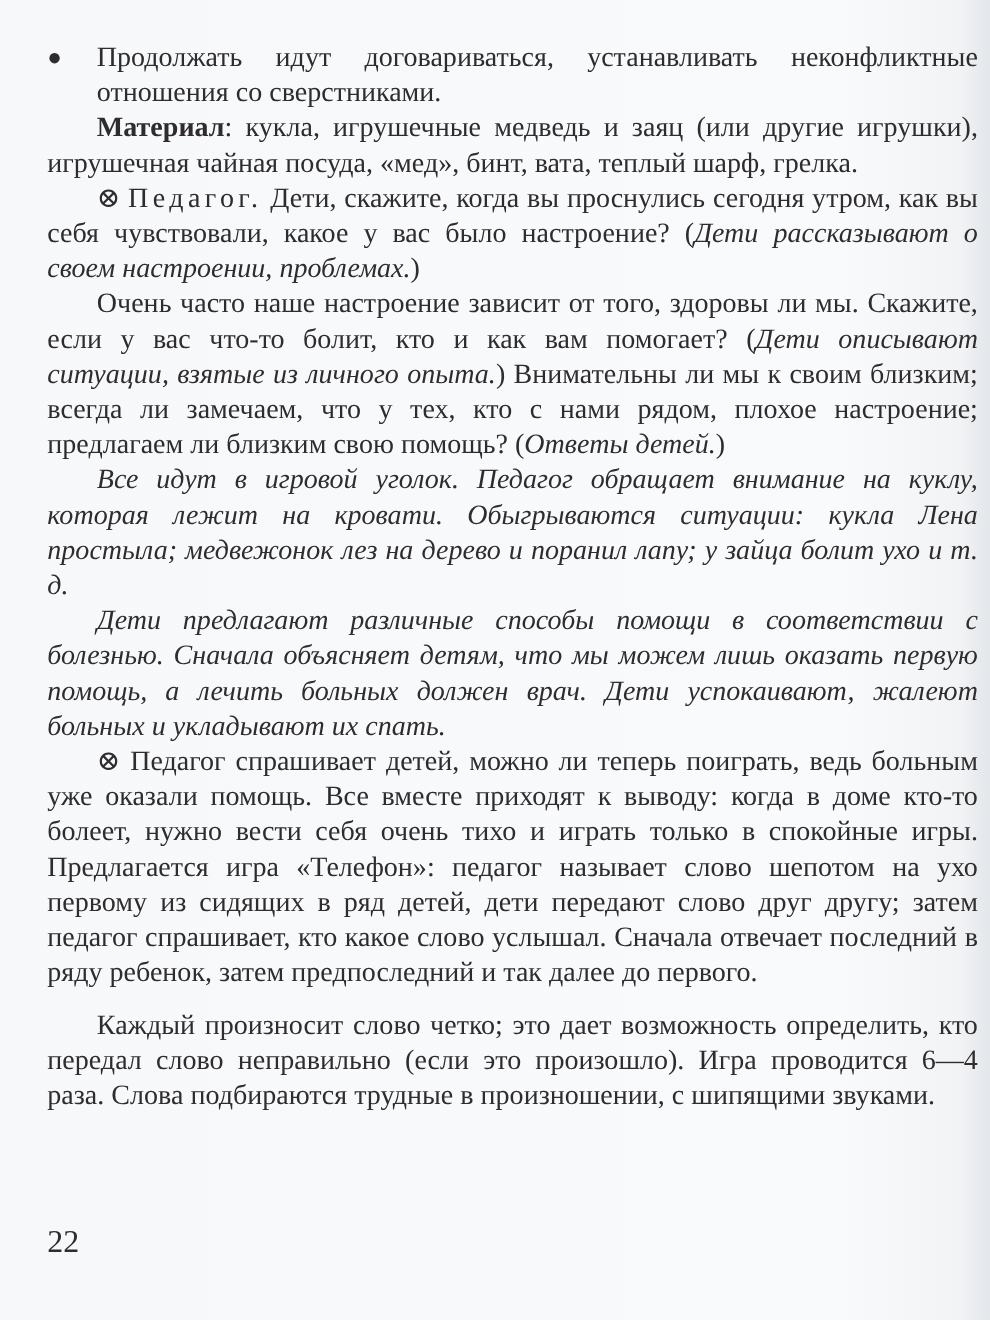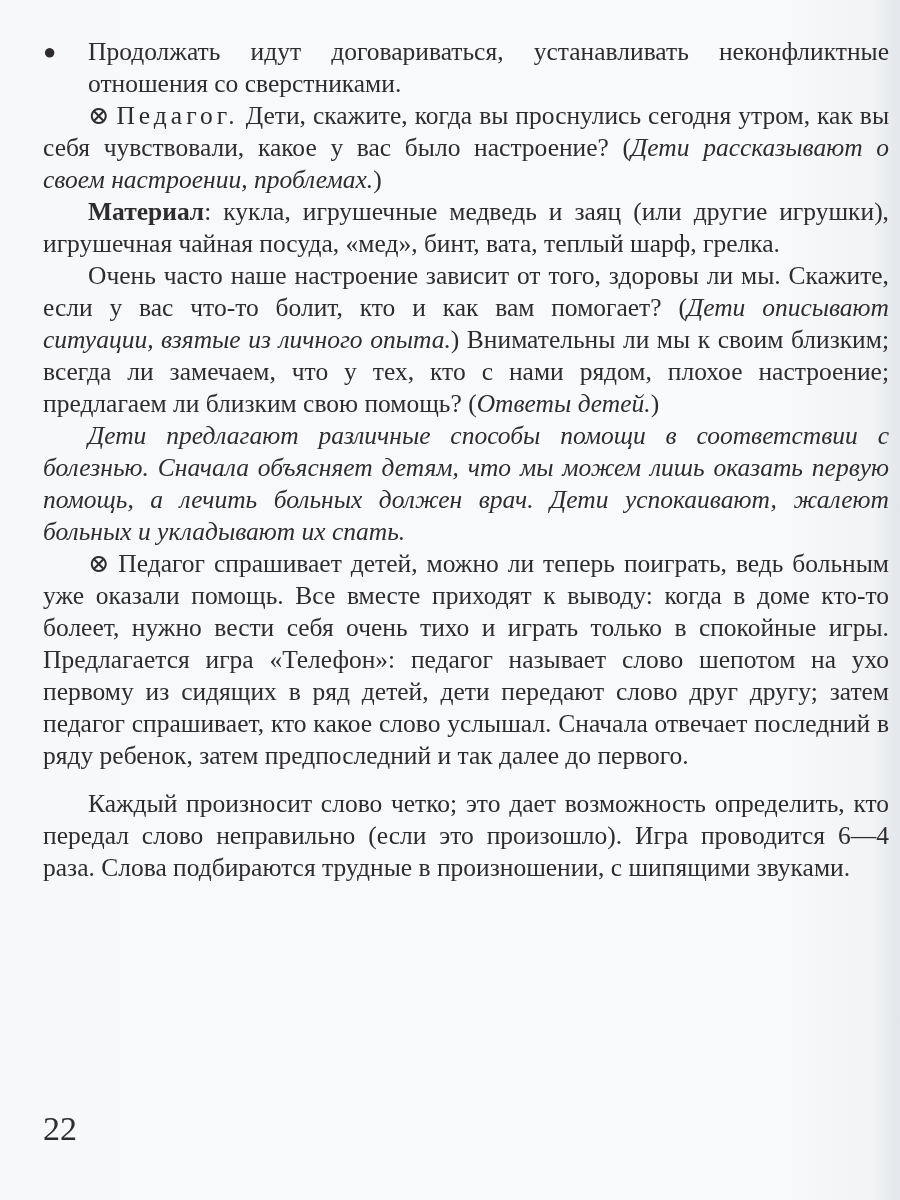--- a/index.html
+++ b/index.html
@@ -19,38 +19,39 @@
     text-align: justify;
   }
   .text p { margin: 0; text-indent: 45px; }
   .bullet-item { position: relative; padding-left: 45px; text-indent: 0 !important; }
   .bullet { position: absolute; left: 0; top: 0; font-size: 22px; }
   .it { font-style: italic; }
   .b { font-weight: bold; }
   .spaced { letter-spacing: 4px; }
   .page-number {
     position: absolute; left: 43px; top: 1113px;
-    font-size: 34px; line-height: 32px;
+    font-size: 29px; line-height: 32px;
   }
 </style>
 </head>
 <body>
 
 <div class="page">
   <div class="text">
 
     <p class="bullet-item"><span class="bullet">●</span><span>Продолжать идут договариваться, устанавливать неконфликтные отношения со сверстниками.</span></p>
 
+    <p><span class="b">Материал</span><span>: кукла, игрушечные медведь и заяц (или другие игрушки), игрушечная чайная посуда, «мед», бинт, вата, теплый шарф, грелка.</span></p>
+
     <p><span>⊗</span> <span class="spaced">Педагог.</span><span> Дети, скажите, когда вы проснулись сегодня утром, как вы себя чувствовали, какое у вас было настроение? (</span><span class="it">Дети рассказывают о своем настроении, проблемах.</span><span>)</span></p>
-
-    <p><span class="b">Материал</span><span>: кукла, игрушечные медведь и заяц (или другие игрушки), игрушечная чайная посуда, «мед», бинт, вата, теплый шарф, грелка.</span></p>
 
     <p><span>Очень часто наше настроение зависит от того, здоровы ли мы. Скажите, если у вас что-то болит, кто и как вам помогает? (</span><span class="it">Дети описывают ситуации, взятые из личного опыта.</span><span>) Внимательны ли мы к своим близким; всегда ли замечаем, что у тех, кто с нами рядом, плохое настроение; предлагаем ли близким свою помощь? (</span><span class="it">Ответы детей.</span><span>)</span></p>
 
 
+    <p class="it">Все идут в игровой уголок. Педагог обращает внимание на куклу, которая лежит на кровати. Обыгрываются ситуации: кукла Лена простыла; медвежонок лез на дерево и поранил лапу; у зайца болит ухо и т. д.</p>
 
     <p class="it">Дети предлагают различные способы помощи в соответствии с болезнью. Сначала объясняет детям, что мы можем лишь оказать первую помощь, а лечить больных должен врач. Дети успокаивают, жалеют больных и укладывают их спать.</p>
 
     <p><span>⊗</span> <span>Педагог спрашивает детей, можно ли теперь поиграть, ведь больным уже оказали помощь. Все вместе приходят к выводу: когда в доме кто-то болеет, нужно вести себя очень тихо и играть только в спокойные игры. Предлагается игра «Телефон»: педагог называет слово шепотом на ухо первому из сидящих в ряд детей, дети передают слово друг другу; затем педагог спрашивает, кто какое слово услышал. Сначала отвечает последний в ряду ребенок, затем предпоследний и так далее до первого.</span></p>
 
     <p style="margin-top:16px">Каждый произносит слово четко; это дает возможность определить, кто передал слово неправильно (если это произошло). Игра проводится 6—4 раза. Слова подбираются трудные в произношении, с шипящими звуками.</p>
   </div>
 
   <div class="page-number">22</div>
 </div>

